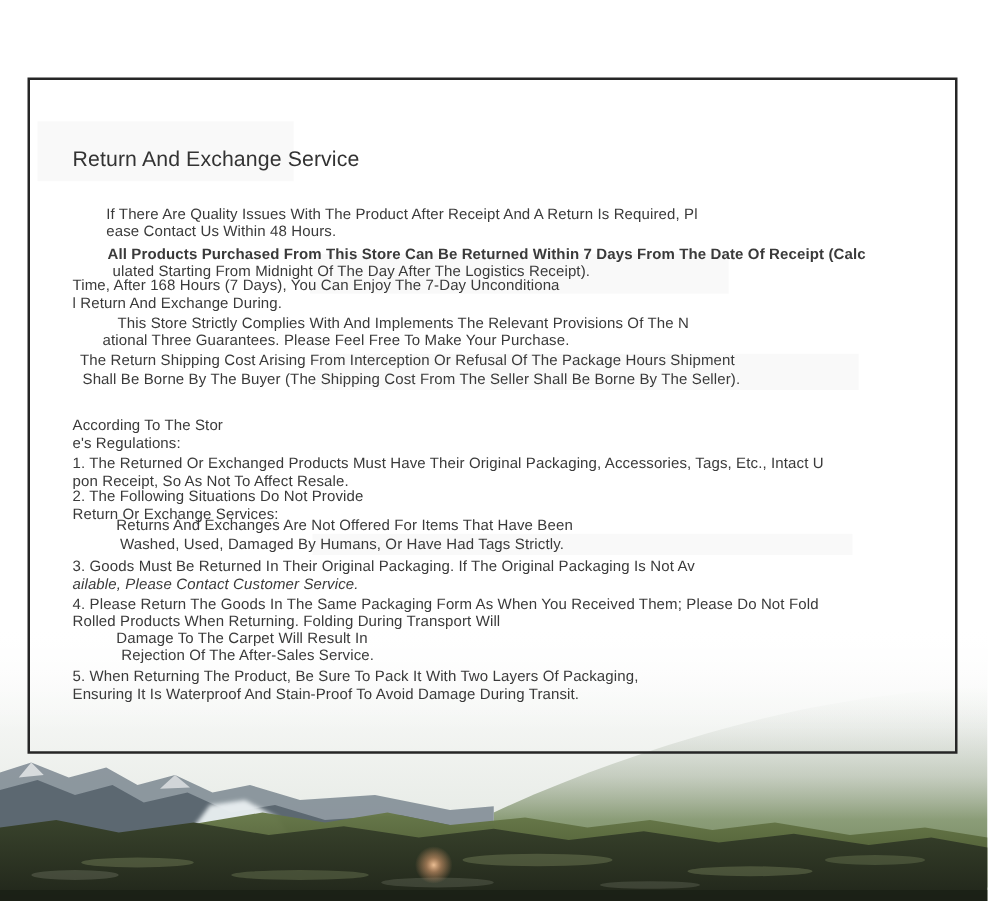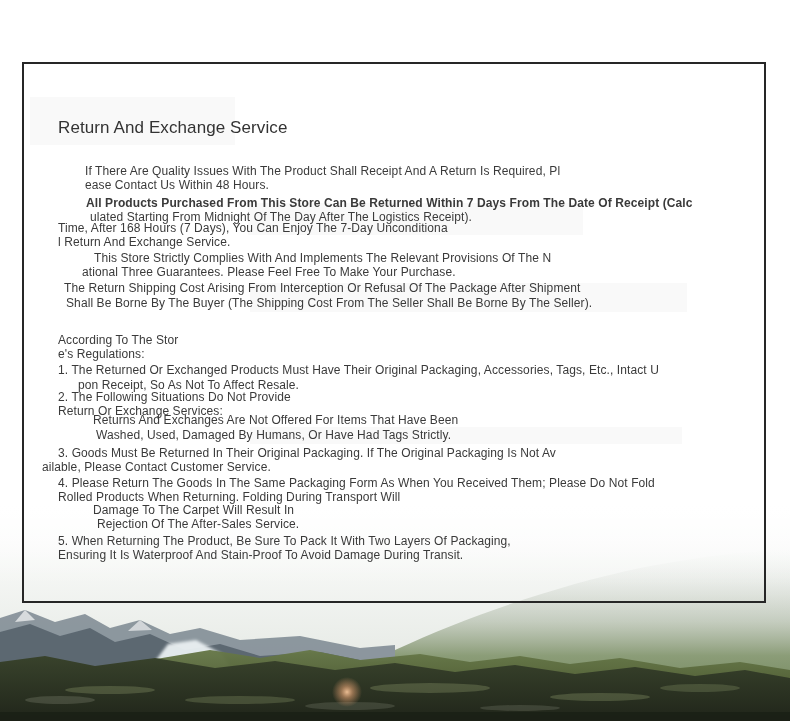--- a/index.html
+++ b/index.html
@@ -95,38 +95,38 @@
 
 <div class="ghost" style="left:30px;top:97px;width:205px;height:48px;"></div>
 <div class="ghost" style="left:248px;top:203px;width:335px;height:32px;"></div>
 <div class="ghost" style="left:250px;top:283px;width:437px;height:29px;"></div>
 <div class="ghost" style="left:250px;top:427px;width:432px;height:17px;"></div>
 
 <div id="panel"></div>
 
 <div class="line title" style="left:58px;top:121px;">Return And Exchange Service</div>
 
-<div class="line" style="left:85px;top:164px;">If There Are Quality Issues With The Product Shall Receipt And A Return Is Required, Pl</div>
+<div class="line" style="left:85px;top:164px;">If There Are Quality Issues With The Product After Receipt And A Return Is Required, Pl</div>
 <div class="line" style="left:85px;top:178px;">ease Contact Us Within 48 Hours.</div>
 <div class="line" style="left:86px;top:196px;font-weight:bold;">All Products Purchased From This Store Can Be Returned Within 7 Days From The Date Of Receipt (Calc</div>
 <div class="line" style="left:90px;top:210px;">ulated Starting From Midnight Of The Day After The Logistics Receipt).</div>
 <div class="line" style="left:58px;top:221px;">Time, After 168 Hours (7 Days), You Can Enjoy The 7-Day Unconditiona</div>
-<div class="line" style="left:58px;top:235px;">l Return And Exchange Service.</div>
+<div class="line" style="left:58px;top:235px;">l Return And Exchange During.</div>
 <div class="line" style="left:82px;top:251px;margin-left:12px;">This Store Strictly Complies With And Implements The Relevant Provisions Of The N</div>
 <div class="line" style="left:82px;top:265px;text-align:center;">ational Three Guarantees. Please Feel Free To Make Your Purchase.</div>
-<div class="line" style="left:64px;top:281px;">The Return Shipping Cost Arising From Interception Or Refusal Of The Package After Shipment</div>
+<div class="line" style="left:64px;top:281px;">The Return Shipping Cost Arising From Interception Or Refusal Of The Package Hours Shipment</div>
 <div class="line" style="left:66px;top:296px;">Shall Be Borne By The Buyer (The Shipping Cost From The Seller Shall Be Borne By The Seller).</div>
 <div class="line" style="left:58px;top:333px;">According To The Stor</div>
 <div class="line" style="left:58px;top:347px;">e's Regulations:</div>
 <div class="line" style="left:58px;top:363px;">1. The Returned Or Exchanged Products Must Have Their Original Packaging, Accessories, Tags, Etc., Intact U</div>
-<div class="line" style="left:58px;top:378px;margin-left:20px;">pon Receipt, So As Not To Affect Resale.</div>
+<div class="line" style="left:58px;top:378px;">pon Receipt, So As Not To Affect Resale.</div>
 <div class="line" style="left:58px;top:390px;">2. The Following Situations Do Not Provide</div>
 <div class="line" style="left:58px;top:404px;">Return Or Exchange Services:</div>
 <div class="line" style="left:93px;top:413px;">Returns And Exchanges Are Not Offered For Items That Have Been</div>
 <div class="line" style="left:96px;top:428px;">Washed, Used, Damaged By Humans, Or Have Had Tags Strictly.</div>
 <div class="line" style="left:58px;top:446px;text-align:center;">3. Goods Must Be Returned In Their Original Packaging. If The Original Packaging Is Not Av</div>
-<div class="line" style="left:42px;top:460px;">ailable, Please Contact Customer Service.</div>
+<div class="line" style="left:58px;top:460px;font-style:italic;">ailable, Please Contact Customer Service.</div>
 <div class="line" style="left:58px;top:476px;">4. Please Return The Goods In The Same Packaging Form As When You Received Them; Please Do Not Fold</div>
 <div class="line" style="left:58px;top:490px;">Rolled Products When Returning. Folding During Transport Will</div>
 <div class="line" style="left:93px;top:503px;">Damage To The Carpet Will Result In</div>
 <div class="line" style="left:97px;top:517px;">Rejection Of The After-Sales Service.</div>
 <div class="line" style="left:58px;top:534px;">5. When Returning The Product, Be Sure To Pack It With Two Layers Of Packaging,</div>
 <div class="line" style="left:58px;top:548px;">Ensuring It Is Waterproof And Stain-Proof To Avoid Damage During Transit.</div>
 
 </body></html>

